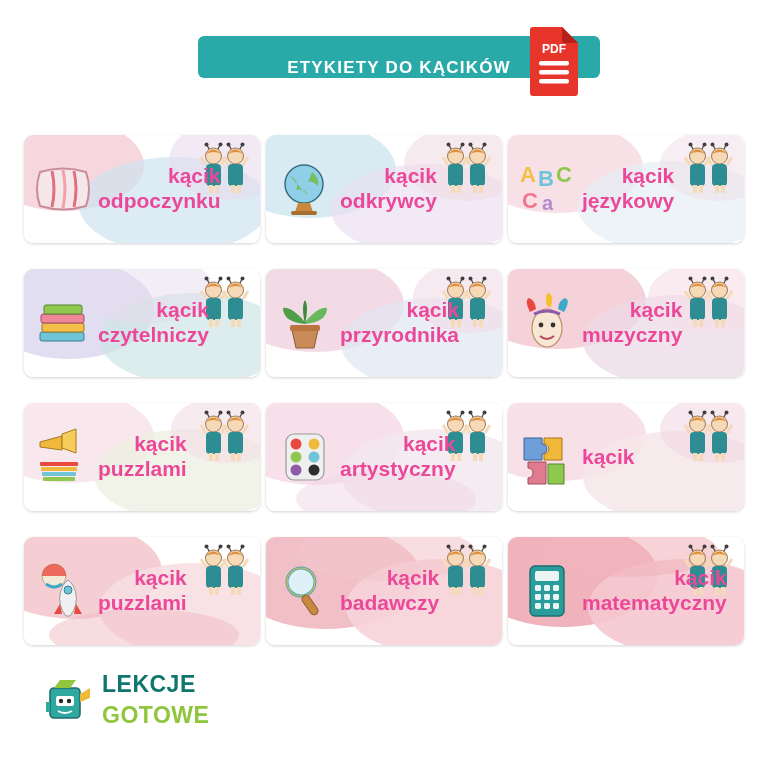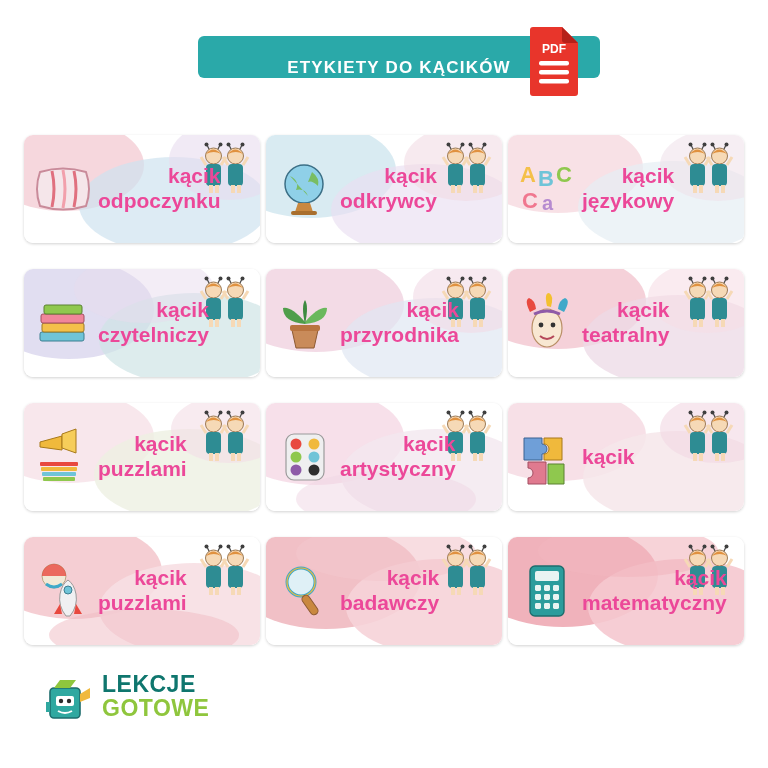--- a/index.html
+++ b/index.html
@@ -99,21 +99,21 @@
   .logo-text {
     position: absolute;
     left: 62px; top: 4px;
     font-family: "Liberation Sans", sans-serif;
     font-weight: bold;
     font-size: 23px;
     letter-spacing: 0.5px;
     line-height: 1.05;
   }
   .logo-text .l1 { color: #0f766e; display: block; }
-  .logo-text .l2 { color: #8fc63d; display: block; }
+  .logo-text .l2 { color: #8fc63d; display: block; margin-top: 7px; }
 </style>
 </head>
 <body>
 
 <div class="header">
   <div class="header-title">ETYKIETY DO KĄCIKÓW</div>
 </div>
 
 <div class="pdf-badge">
   <svg width="56" height="72" viewBox="0 0 56 72">
@@ -394,21 +394,21 @@
         <rect x="19" y="46" width="4" height="8" fill="#f6d9b6"></rect>
       <rect x="35" y="46" width="4" height="8" fill="#f6d9b6"></rect>
         <rect x="41" y="46" width="4" height="8" fill="#f6d9b6"></rect>
       <path d="M10 26 l-5 -8" stroke="#f6d9b6" stroke-width="3"></path>
         <path d="M25 26 l5 -8" stroke="#f6d9b6" stroke-width="3"></path>
       <path d="M32 26 l-5 -8" stroke="#f6d9b6" stroke-width="3"></path>
         <path d="M47 26 l5 -8" stroke="#f6d9b6" stroke-width="3"></path>
     </svg>
     <div class="card-label">
       <span>kącik</span>
-      <span class="l2">teatralny</span>
+      <span class="l2">muzyczny</span>
     </div>
   </div>
 
   <div class="card">
     <svg class="wash" viewBox="0 0 236 108" preserveAspectRatio="none">
       <rect width="236" height="108" fill="#ffffff"></rect>
       <ellipse cx="45" cy="34" rx="85" ry="46" fill="#f7e4ea" opacity="0.9"></ellipse>
       <ellipse cx="165" cy="72" rx="95" ry="46" fill="#eef0e2" opacity="0.8"></ellipse>
       <ellipse cx="205" cy="26" rx="58" ry="34" fill="#f3dde6" opacity="0.6"></ellipse>
     </svg>

